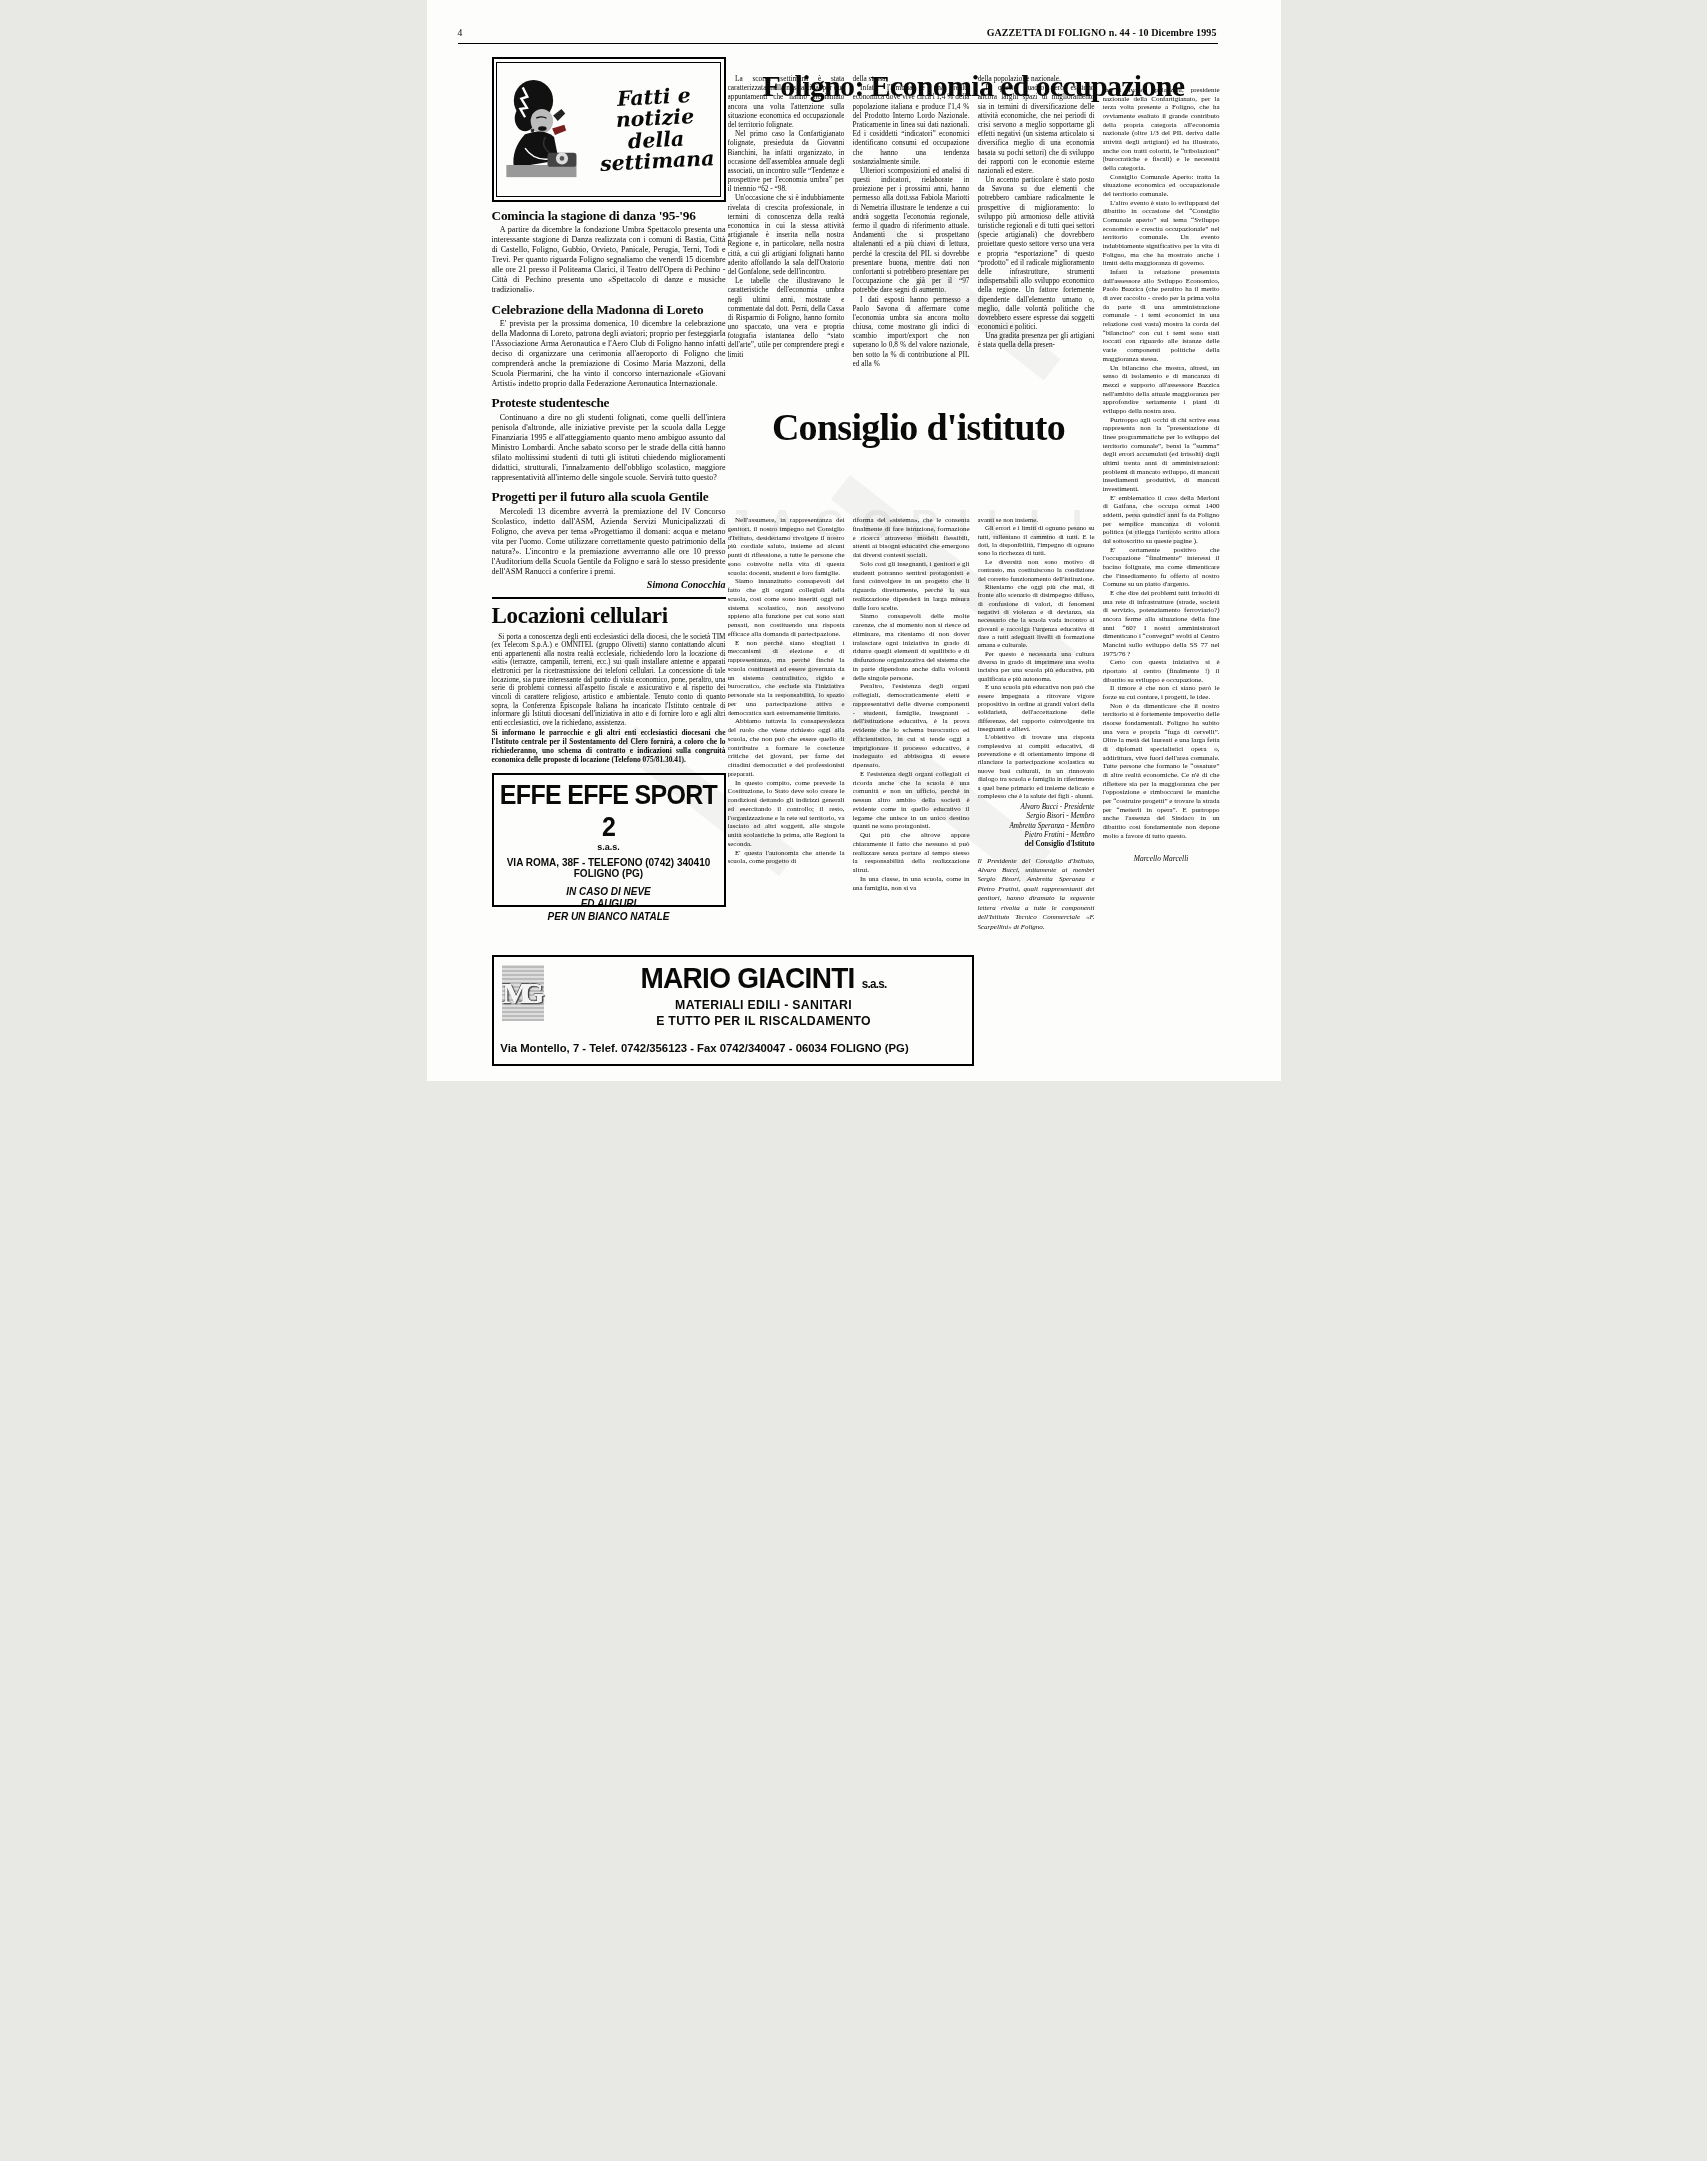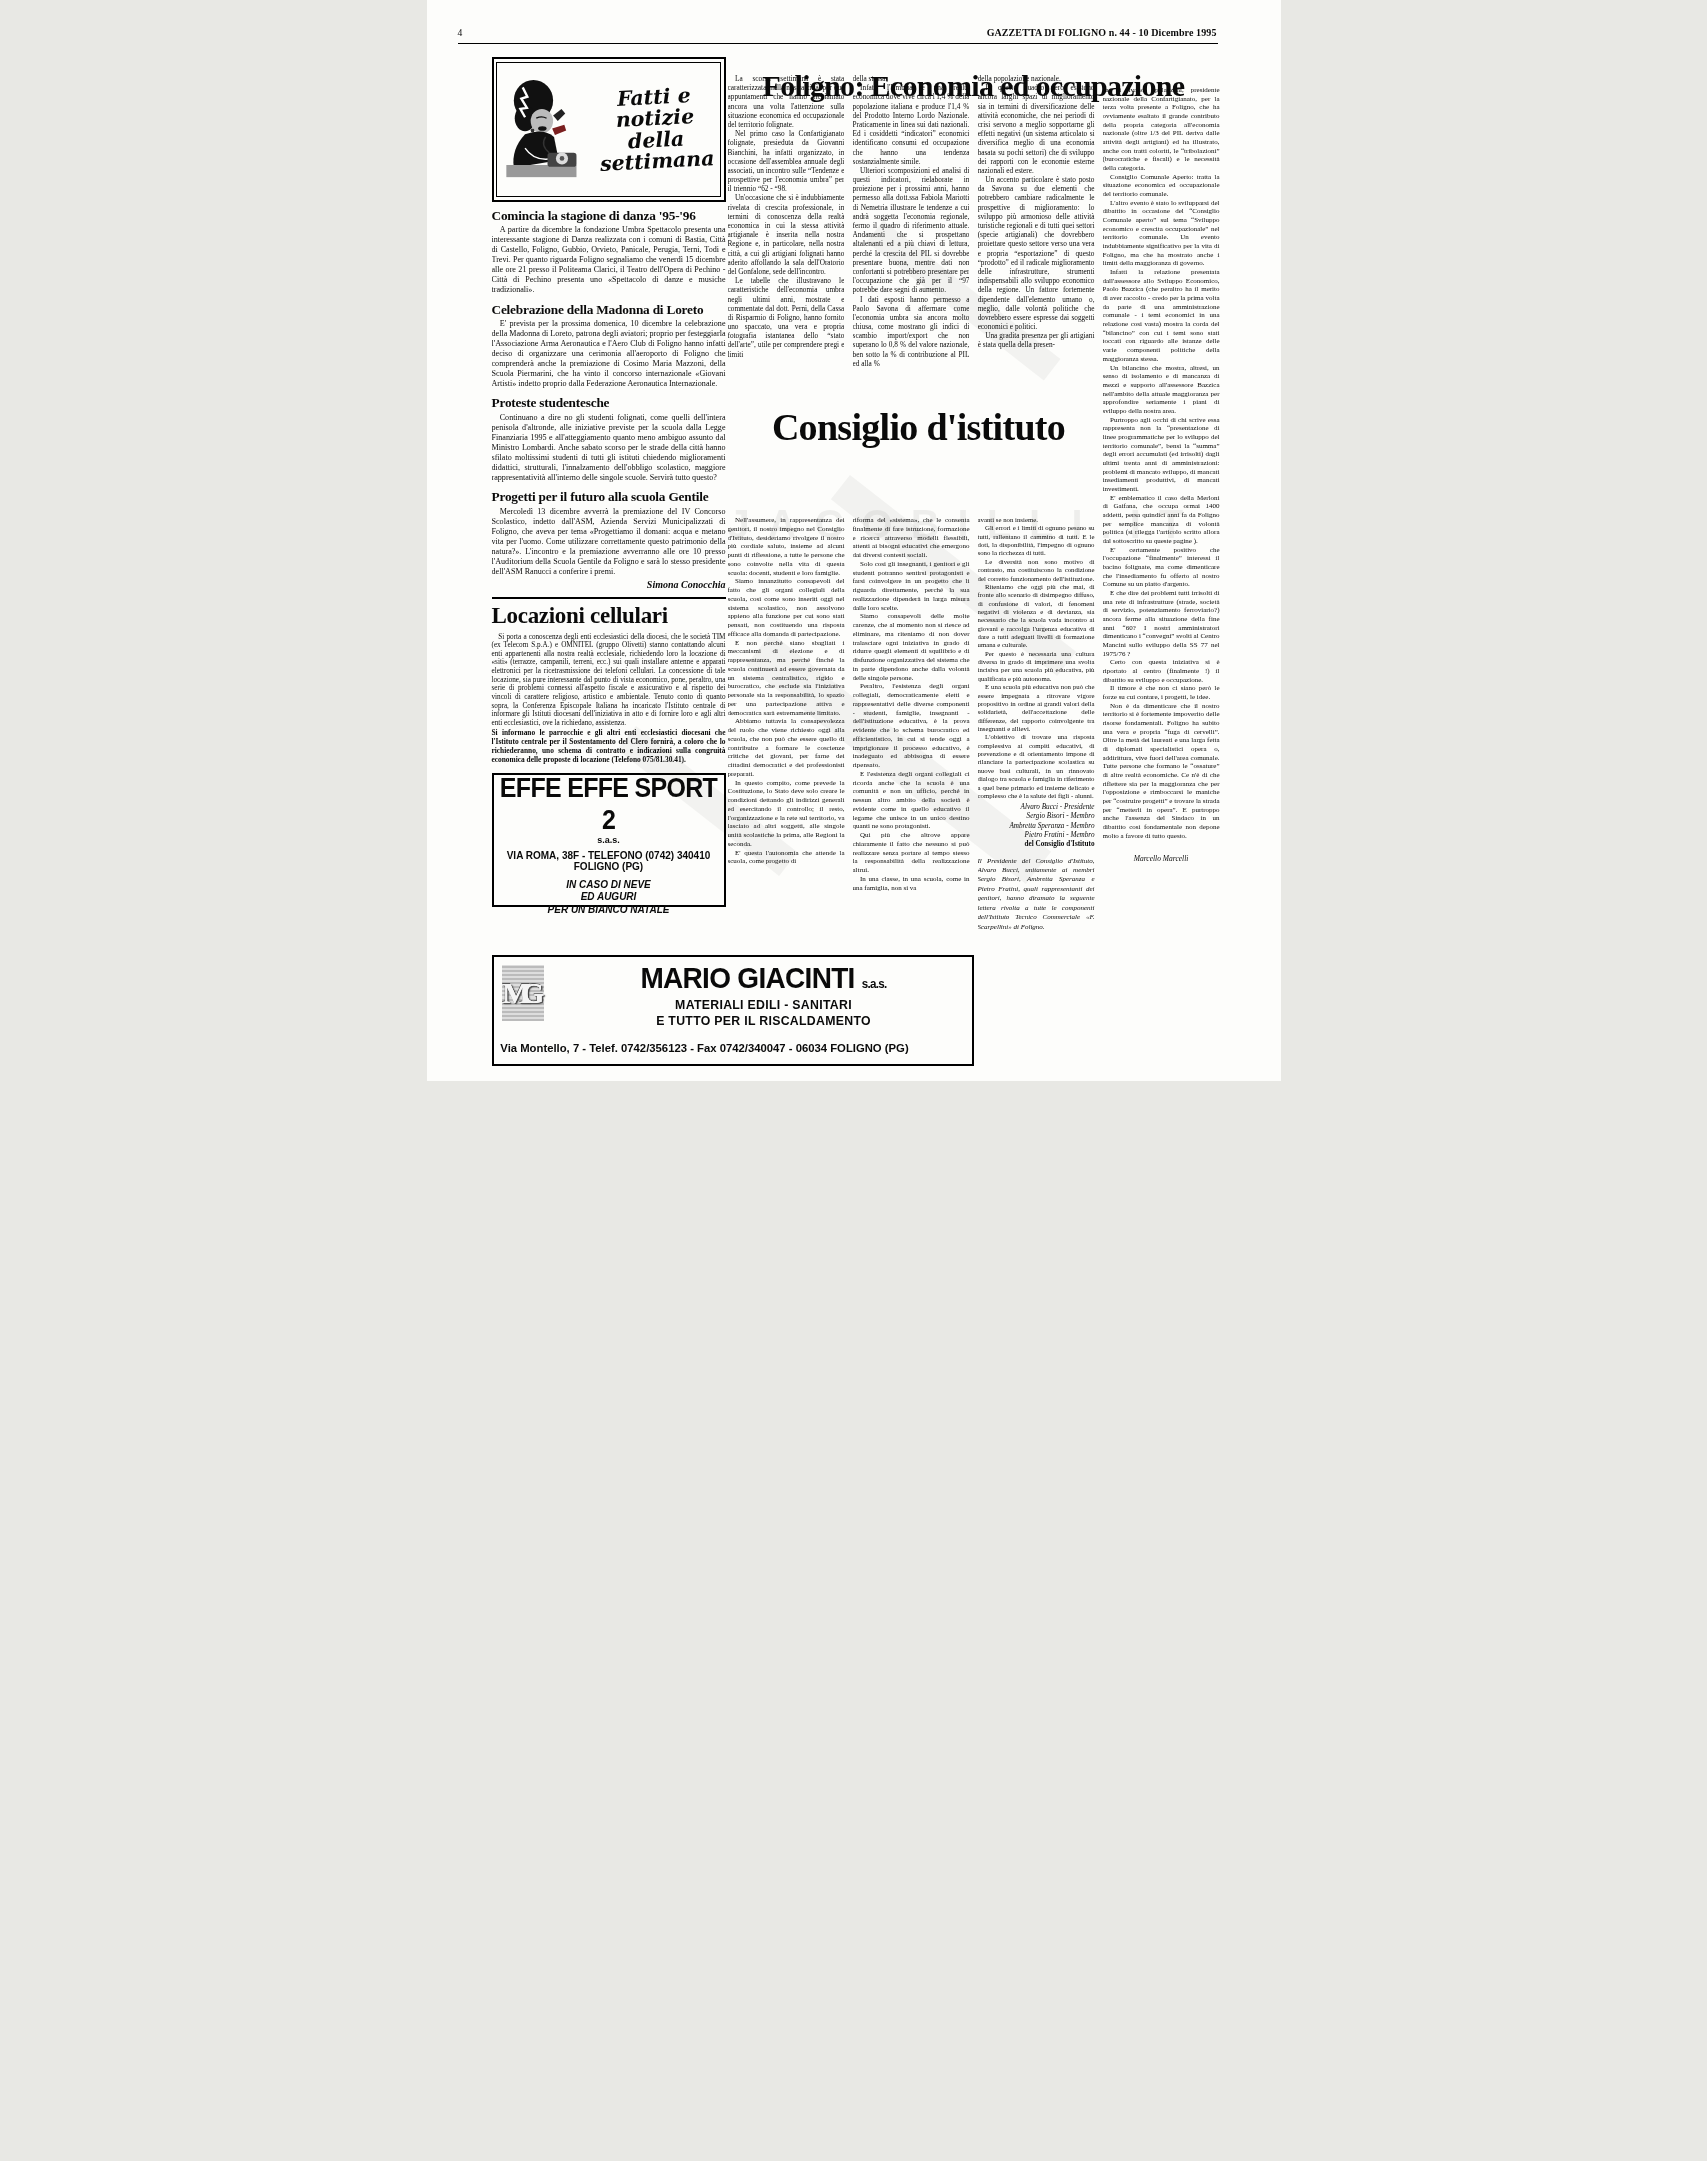--- a/index.html
+++ b/index.html
@@ -19,21 +19,21 @@
   .sb-article{margin-bottom:7.5px;}
   .sb-title{font-size:13.3px;font-weight:bold;letter-spacing:-0.2px;margin:0 0 2.7px 0;line-height:1.05;}
   .sb-body{font-size:8.1px;line-height:1.23;text-align:justify;text-indent:8.2px;margin:0;overflow:hidden;}
   .sb-byline{font-size:10px;font-style:italic;font-weight:bold;text-align:right;margin-top:2px;}
   .sb-rule{height:2px;background:#000;margin:5.5px 0 4.1px 0;}
   .loc-title{font-size:23px;font-weight:bold;letter-spacing:-0.3px;margin:0 0 3.4px 0;}
   .loc-body{font-size:7.2px;line-height:1.2;text-align:justify;text-indent:6.8px;margin:0;}
   .loc-bold{font-size:7.4px;line-height:1.2;text-align:justify;font-weight:bold;margin:1.4px 0 0 0;}
   
   .ad-effe{position:relative;margin-top:8.2px;border:2px solid #000;box-sizing:border-box;height:134px;
-           text-align:center;font-family:"Liberation Sans",sans-serif;padding-top:0;}
+           text-align:center;font-family:"Liberation Sans",sans-serif;padding-top:7px;}
   .effe-name{font-size:25px;font-weight:bold;letter-spacing:-0.7px;transform:scaleY(1.1);display:inline-block;}
   .effe-sas{font-size:9px;font-weight:bold;}
   .effe-addr{font-size:10px;font-weight:bold;margin-top:5.5px;}
   .effe-city{font-size:10px;font-weight:bold;}
   .effe-slogan{margin-top:6.8px;font-size:10px;font-weight:bold;font-style:italic;line-height:1.25;}
   .ad-giacinti{position:absolute;left:65px;top:955px;width:482px;height:111px;border:2px solid #000;
                box-sizing:border-box;font-family:"Liberation Sans",sans-serif;}
   .mg-logo{position:absolute;left:8.2px;top:8.2px;width:42px;height:56px;background:#c9c9c9;
            background-image:repeating-linear-gradient(0deg,#bbb 0 2px,#ddd 2px 4.1px);
            display:flex;align-items:center;justify-content:center;}

